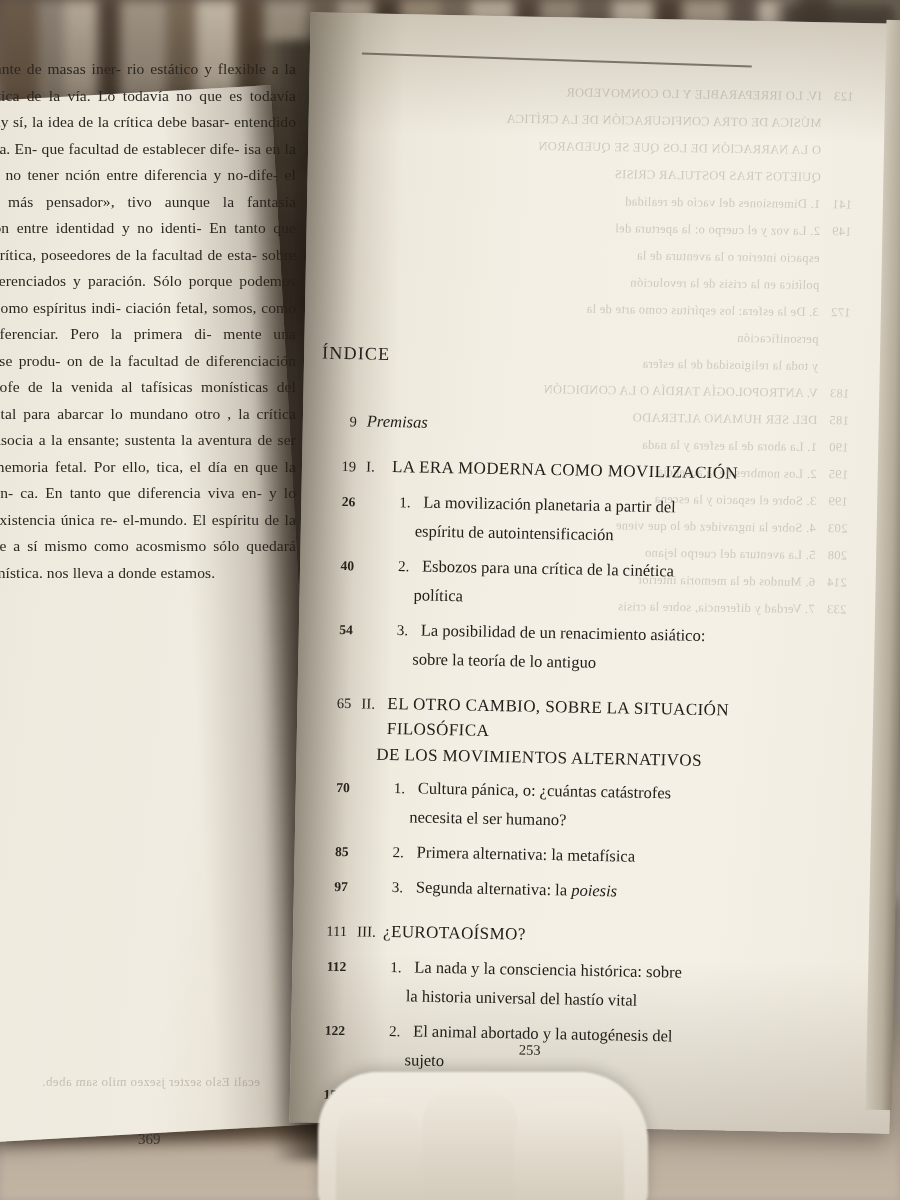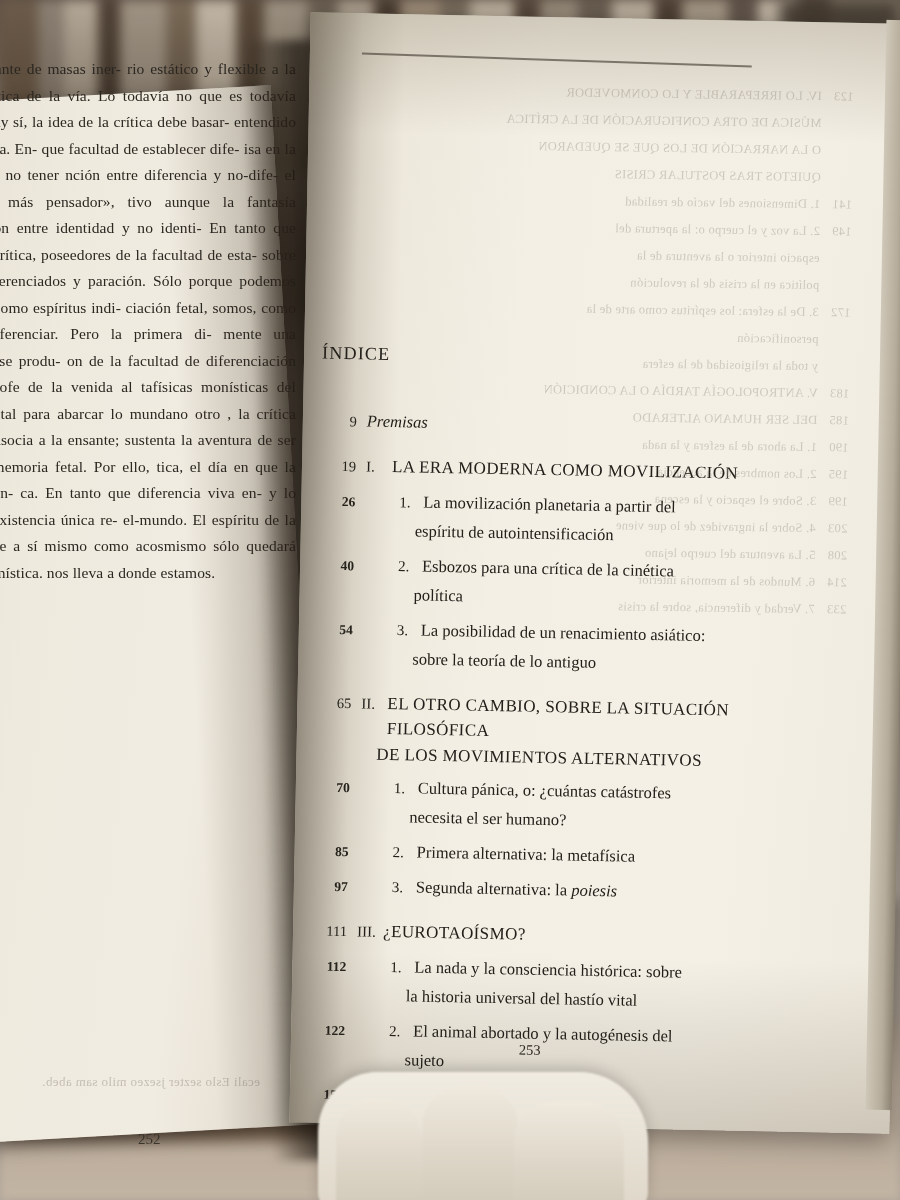--- a/index.html
+++ b/index.html
@@ -309,21 +309,21 @@
   <div class="table"></div>
   <div class="table-dark"></div>
 
   <div class="book">
 
     <div class="page-left">
       <div class="shade-right"></div>
     </div>
     <div class="left-text">ón hacia adelante de masas iner- rio estático y flexible a la vez. La n crítica de la vía. Lo todavía no que es todavía aquello que hay sí, la idea de la crítica debe basar- entendido de forma nueva. En- que facultad de establecer dife- isa en la posibilidad de no tener nción entre diferencia y no-dife- el «pensamiento más pensador», tivo aunque la fantasía teórico-to- ción entre identidad y no identi- En tanto que sujetos de la crítica, poseedores de la facultad de esta- sobre todo seres diferenciados y paración. Sólo porque podemos iferenciados, como espíritus indi- ciación fetal, somos, como sujetos ra diferenciar. Pero la primera di- mente una diferencia no se produ- on de la facultad de diferenciación villosa catástrofe de la venida al tafísicas monísticas del absoluto se fetal para abarcar lo mundano otro , la crítica dramática se asocia a la ensante; sustenta la aventura de ser ámina de la memoria fetal. Por ello, tica, el día en que la haya, será idén- ca. En tanto que diferencia viva en- y lo mundano, la existencia única re- el-mundo. El espíritu de la ciudada- onoce a sí mismo como acosmismo sólo quedará abierta la vía mística. nos lleva a donde estamos.</div>
     <div class="left-bleed">ecali Eslo sezter jsezeo milo sam abeb.</div>
-    <div class="left-folio">252</div>
+    <div class="left-folio">369</div>
 
     <div class="gutter"></div>
 
     <div class="page-right">
       <div class="shade-left"></div>
       <div class="shade-top"></div>
       <div class="shade-bottom"></div>
       <div class="rule-top"></div>
 
       <div class="showthrough" id="showthrough">

